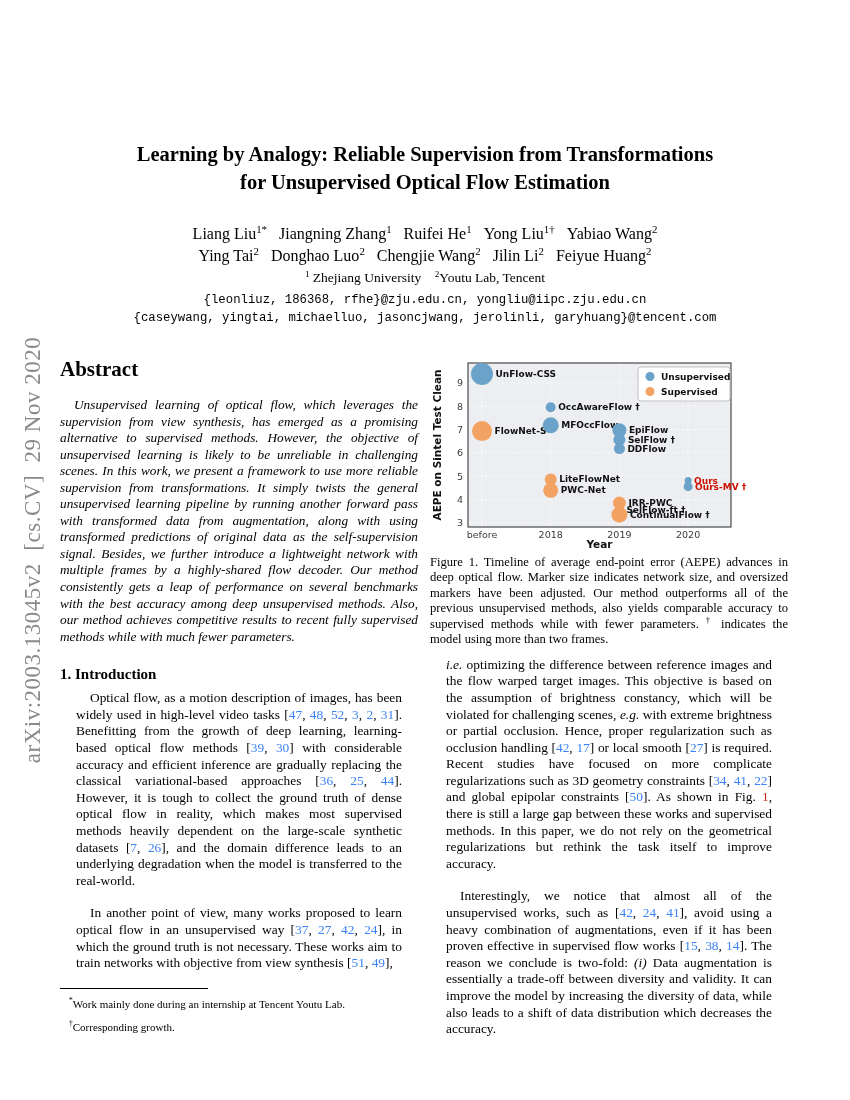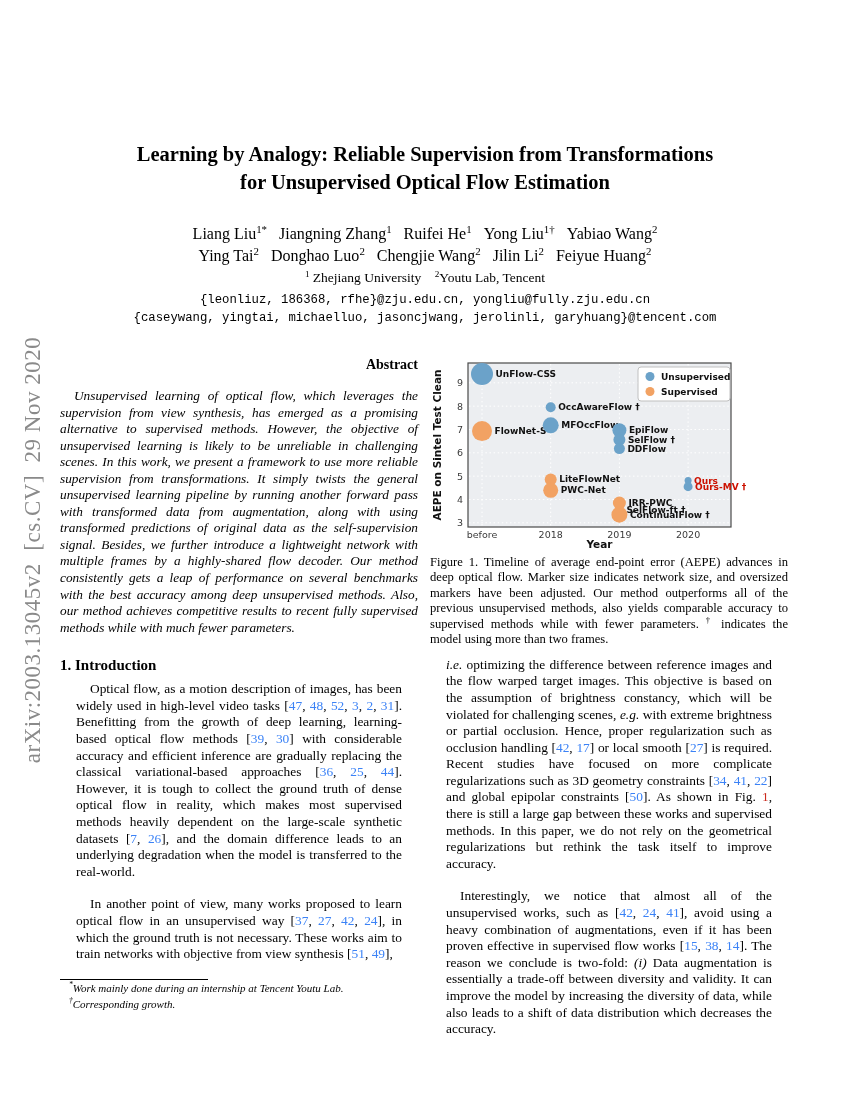--- a/index.html
+++ b/index.html
@@ -9,29 +9,29 @@
         white-space:nowrap;font-size:23px;color:#8a8a8a;letter-spacing:.5px;}
   .title{position:absolute;top:141px;left:0;width:100%;text-align:center;
         font-weight:bold;font-size:20.5px;line-height:27.5px;}
   .authors-block{position:absolute;top:223px;left:0;width:100%;text-align:center;}
   .authors-row{font-size:16px;line-height:22px;}
   .affil{font-size:13.5px;line-height:18px;margin-top:2px;}
   .emails{font-family:"Liberation Mono","DejaVu Sans Mono",monospace;font-size:12.3px;line-height:17.5px;}
   .emails.first{margin-top:5px;}
   .col-left{position:absolute;left:60px;top:357px;width:358px;}
   .col-right{position:absolute;left:430px;top:352px;width:358px;}
-  .abs-head{text-align:right;font-weight:bold;font-size:14px;}
+  .abs-head{text-align:left;font-weight:bold;font-size:21px;}
   .abs-text{font-style:italic;font-size:13.3px;line-height:16.55px;text-align:justify;
         text-indent:14px;margin:15px 0 0 0;}
   .sec-head{font-weight:bold;font-size:15px;margin-top:21px;}
   .body-text{font-size:13.4px;line-height:16.6px;text-align:justify;margin:16px;}
   .mt7{margin-top:7px;} .mt9{margin-top:9px;}
   .indent{text-indent:14px;}
   .footnote-rule{margin-top:10px;width:148px;border-top:1.2px solid #000;}
-  .footnote{font-size:11px;line-height:13.8px;text-indent:9px;margin-top:2px;font-style:italic;}
+  .footnote{font-size:11px;line-height:13.8px;text-indent:9px;margin-top:9px;}
   .caption{font-size:12.6px;line-height:15.45px;text-align:justify;margin:5px 0 0 0;}
   .cite{color:#3b82f6;} .figref{color:#cb2a1d;} .it{font-style:italic;}
   .sup{vertical-align:super;font-size:68%;line-height:0;}
   #fig1-svg{display:block;}
   #fig1-svg text{font-family:"DejaVu Sans","Liberation Sans",sans-serif;}
   #fig1-svg .tick{font-size:9.5px;fill:#3a3a3a;}
   #fig1-svg .pt-label{font-size:9px;font-weight:bold;}
   #fig1-svg .axis-label{font-size:10.5px;font-weight:bold;fill:#111;}
 </style>
 </head>
@@ -43,21 +43,21 @@
 
   <div class="title">
     <div>Learning by Analogy: Reliable Supervision from Transformations</div>
     <div>for Unsupervised Optical Flow Estimation</div>
   </div>
 
   <div class="authors-block">
     <div class="authors-row"><span>Liang Liu</span><span class="sup">1*</span><span>&nbsp;&nbsp;&nbsp;</span><span>Jiangning Zhang</span><span class="sup">1</span><span>&nbsp;&nbsp;&nbsp;</span><span>Ruifei He</span><span class="sup">1</span><span>&nbsp;&nbsp;&nbsp;</span><span>Yong Liu</span><span class="sup">1†</span><span>&nbsp;&nbsp;&nbsp;</span><span>Yabiao Wang</span><span class="sup">2</span></div>
     <div class="authors-row"><span>Ying Tai</span><span class="sup">2</span><span>&nbsp;&nbsp;&nbsp;</span><span>Donghao Luo</span><span class="sup">2</span><span>&nbsp;&nbsp;&nbsp;</span><span>Chengjie Wang</span><span class="sup">2</span><span>&nbsp;&nbsp;&nbsp;</span><span>Jilin Li</span><span class="sup">2</span><span>&nbsp;&nbsp;&nbsp;</span><span>Feiyue Huang</span><span class="sup">2</span></div>
     <div class="affil"><span class="sup">1</span><span> Zhejiang University&nbsp;&nbsp;&nbsp;&nbsp;</span><span class="sup">2</span><span>Youtu Lab, Tencent</span></div>
-    <div class="emails first">{leonliuz, 186368, rfhe}@zju.edu.cn, yongliu@fully.zju.edu.cn</div>
+    <div class="emails first">{leonliuz, 186368, rfhe}@zju.edu.cn, yongliu@iipc.zju.edu.cn</div>
     <div class="emails">{caseywang, yingtai, michaelluo, jasoncjwang, jerolinli, garyhuang}@tencent.com</div>
   </div>
 
   <div class="col-left">
     <div class="abs-head">Abstract</div>
     <p class="abs-text">Unsupervised learning of optical flow, which leverages the supervision from view synthesis, has emerged as a promising alternative to supervised methods. However, the objective of unsupervised learning is likely to be unreliable in challenging scenes. In this work, we present a framework to use more reliable supervision from transformations. It simply twists the general unsupervised learning pipeline by running another forward pass with transformed data from augmentation, along with using transformed predictions of original data as the self-supervision signal. Besides, we further introduce a lightweight network with multiple frames by a highly-shared flow decoder. Our method consistently gets a leap of performance on several benchmarks with the best accuracy among deep unsupervised methods. Also, our method achieves competitive results to recent fully supervised methods while with much fewer parameters.</p>
     <div class="sec-head">1. Introduction</div>
     <p class="body-text indent mt7"><span>Optical flow, as a motion description of images, has been widely used in high-level video tasks [</span><span class="cite">47</span><span>, </span><span class="cite">48</span><span>, </span><span class="cite">52</span><span>, </span><span class="cite">3</span><span>, </span><span class="cite">2</span><span>, </span><span class="cite">31</span><span>]. Benefitting from the growth of deep learning, learning-based optical flow methods [</span><span class="cite">39</span><span>, </span><span class="cite">30</span><span>] with considerable accuracy and efficient inference are gradually replacing the classical variational-based approaches [</span><span class="cite">36</span><span>, </span><span class="cite">25</span><span>, </span><span class="cite">44</span><span>]. However, it is tough to collect the ground truth of dense optical flow in reality, which makes most supervised methods heavily dependent on the large-scale synthetic datasets [</span><span class="cite">7</span><span>, </span><span class="cite">26</span><span>], and the domain difference leads to an underlying degradation when the model is transferred to the real-world.</span></p>
     <p class="body-text indent"><span>In another point of view, many works proposed to learn optical flow in an unsupervised way [</span><span class="cite">37</span><span>, </span><span class="cite">27</span><span>, </span><span class="cite">42</span><span>, </span><span class="cite">24</span><span>], in which the ground truth is not necessary. These works aim to train networks with objective from view synthesis [</span><span class="cite">51</span><span>, </span><span class="cite">49</span><span>],</span></p>
     <div class="footnote-rule"></div>

